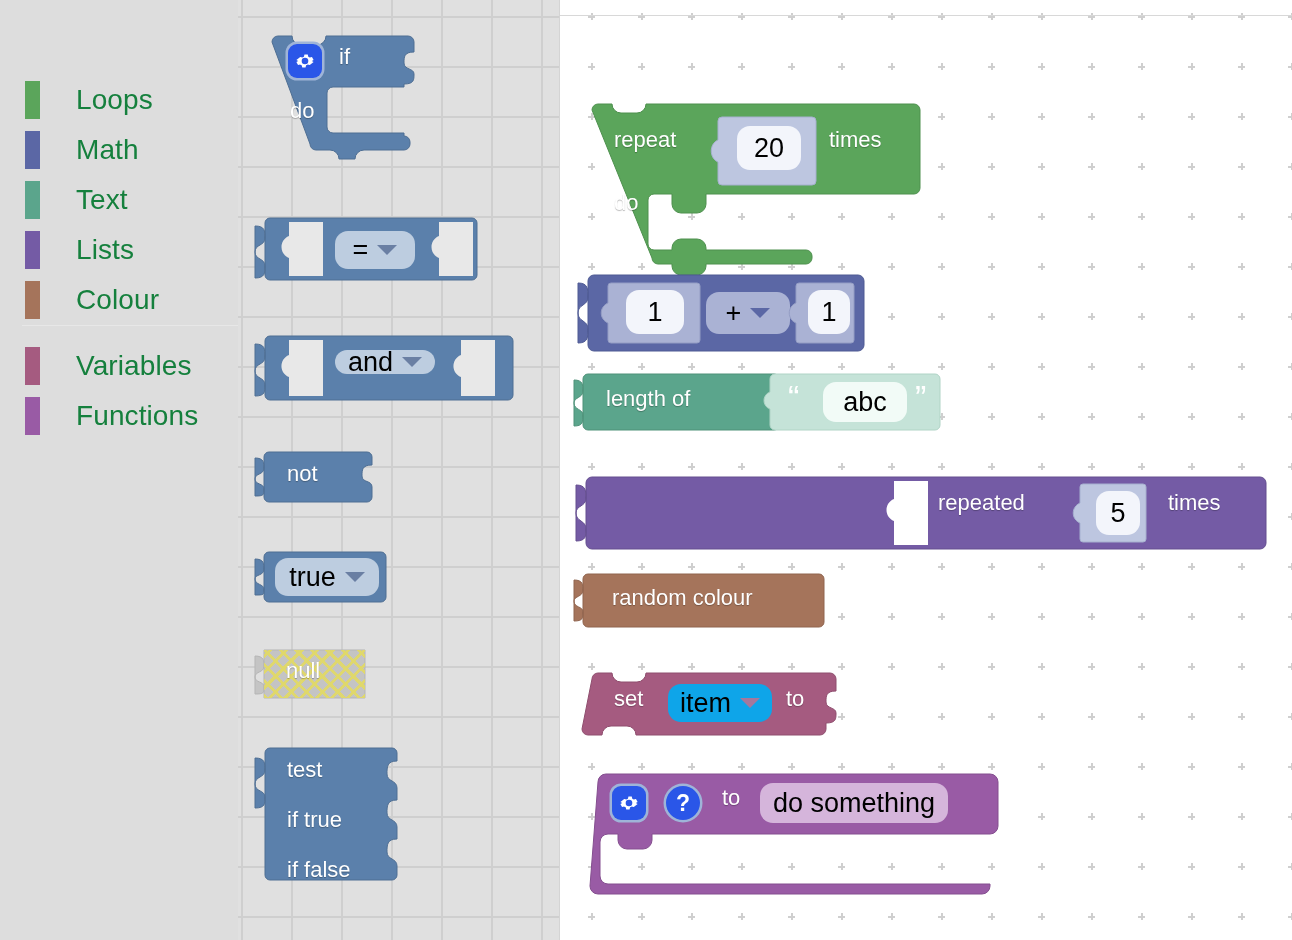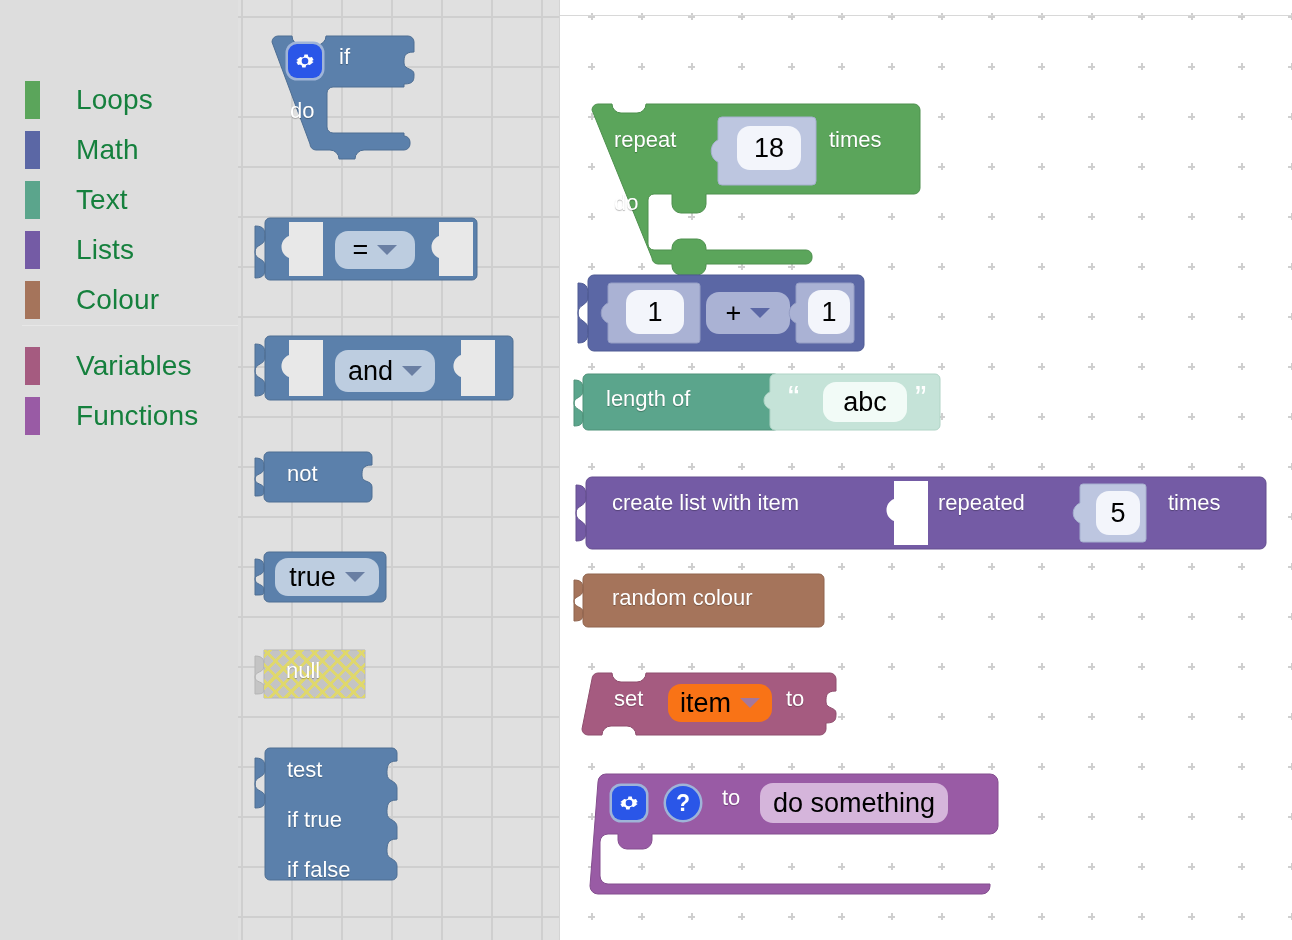--- a/index.html
+++ b/index.html
@@ -142,21 +142,21 @@
     <svg width="340" height="155" viewBox="0 0 340 155">
       <path d="M0,6 a6,6 0 0 1 6,-6 h14 a9,9 0 0 0 9,9 h16 a9,9 0 0 0 9,-9 h268 a6,6 0 0 1 6,6 v78 a6,6 0 0 1 -6,6 h-208 v10
                a9,9 0 0 1 -9,9 h-16 a9,9 0 0 1 -9,-9 v-10 h-18 a6,6 0 0 0 -6,6 v44 a6,6 0 0 0 6,6 h18 v-2
                a9,9 0 0 1 9,-9 h16 a9,9 0 0 1 9,9 v2 h100 a6,6 0 0 1 6,6 v2 a6,6 0 0 1 -6,6 h-100 v2 a9,9 0 0 1 -9,9 h-16 a9,9 0 0 1 -9,-9 v-2 h-14 a6,6 0 0 1 -6,-6 z" fill="#5ba55b" stroke="#4e904e" stroke-width="1"></path>
     </svg>
     <span class="btxt" style="left:22px; top:23px;">repeat</span>
 
     <svg style="position:absolute; left:126px; top:13px;" width="98" height="68" viewBox="0 0 98 68">
       <path d="M0,4 a4,4 0 0 1 4,-4 h90 a4,4 0 0 1 4,4 v60 a4,4 0 0 1 -4,4 h-90 a4,4 0 0 1 -4,-4 v-19 c-9,-4 -9,-18 0,-22 z" fill="#bdc6e0" stroke="#a6b0cf" stroke-width="1"></path>
     </svg>
-    <span class="numfield" style="left:145px; top:22px; width:64px; height:44px;">18</span>
+    <span class="numfield" style="left:145px; top:22px; width:64px; height:44px;">20</span>
     <span class="btxt" style="left:237px; top:23px;">times</span>
     <span class="btxt" style="left:22px; top:86px;">do</span>
   </div>
 
   <div class="blk" style="left:578px; top:275px;">
     <svg width="286" height="76" viewBox="0 0 286 76">
       <path d="M0,8 c10,0 10,6 10,14 c0,9 -10,7 -10,16 c0,9 10,7 10,16 c0,8 0,14 -10,14 v-60 z
                M10,6 a6,6 0 0 1 6,-6 h264 a6,6 0 0 1 6,6 v64 a6,6 0 0 1 -6,6 h-264 a6,6 0 0 1 -6,-6 z" fill="#5b67a5" stroke="#4e5a93" stroke-width="1"></path>
     </svg>
 
@@ -189,21 +189,20 @@
     <span class="btxt" style="left:214px; top:4px; font-size:34px; color:#fff; text-shadow:none;">“</span>
     <span class="numfield" style="left:249px; top:8px; width:84px; height:40px; background:#f2fbf7;">abc</span>
     <span class="btxt" style="left:341px; top:4px; font-size:34px; color:#fff; text-shadow:none;">”</span>
   </div>
 
   <div class="blk" style="left:576px; top:477px;">
     <svg width="690" height="72" viewBox="0 0 690 72">
       <path d="M0,8 c10,0 10,6 10,13 c0,9 -10,7 -10,15 c0,9 10,7 10,16 c0,7 0,12 -10,12 v-56 z
                M10,6 a6,6 0 0 1 6,-6 h668 a6,6 0 0 1 6,6 v60 a6,6 0 0 1 -6,6 h-668 a6,6 0 0 1 -6,-6 z" fill="#745ba5" stroke="#644e8f" stroke-width="1"></path>
     </svg>
-    <span class="btxt" style="left:36px; top:13px;">create list with item</span>
 
     <svg style="position:absolute; left:306px; top:4px;" width="46" height="64" viewBox="0 0 46 64">
       <path d="M46,0 h-34 v18 c-10,4 -10,18 0,22 v24 h34 z" fill="#ffffff"></path>
     </svg>
     <span class="btxt" style="left:362px; top:13px;">repeated</span>
 
     <svg style="position:absolute; left:504px; top:7px;" width="66" height="58" viewBox="0 0 66 58">
       <path d="M0,3 a3,3 0 0 1 3,-3 h60 a3,3 0 0 1 3,3 v52 a3,3 0 0 1 -3,3 h-60 a3,3 0 0 1 -3,-3 v-16 c-9,-4 -9,-16 0,-20 z" fill="#bdc6e0" stroke="#a6b0cf" stroke-width="1"></path>
     </svg>
     <span class="numfield" style="left:520px; top:14px; width:44px; height:44px;">5</span>
@@ -218,21 +217,21 @@
     <span class="btxt" style="left:38px; top:11px;">random colour</span>
   </div>
 
   <div class="blk" style="left:592px; top:673px;">
     <svg width="244" height="56" viewBox="0 0 244 56">
       <path d="M0,6 a6,6 0 0 1 6,-6 h14 a9,9 0 0 0 9,9 h16 a9,9 0 0 0 9,-9 h184 a6,6 0 0 1 6,6 v12
                c-10,0 -10,5 -10,11 c0,7 10,5 10,11 c0,6 0,10 -10,10 v6 a6,6 0 0 1 -6,6 h-184
                a9,9 0 0 0 -9,-9 h-16 a9,9 0 0 0 -9,9 h-14 a6,6 0 0 1 -6,-6 z" fill="#a55b80" stroke="#8f4e6e" stroke-width="1"></path>
     </svg>
     <span class="btxt" style="left:22px; top:13px;">set</span>
-    <span class="field on-mauve" style="left:76px; top:11px; width:104px; height:38px; background:#f97316;">
+    <span class="field on-mauve" style="left:76px; top:11px; width:104px; height:38px; background:#0ea5e9;">
       <span>item</span>
       <i class="caret" style="border-top-color:#a5789c;"></i>
     </span>
     <span class="btxt" style="left:194px; top:13px;">to</span>
   </div>
 
   <div class="blk" style="left:598px; top:774px;">
     <svg width="400" height="118" viewBox="0 0 400 118">
       <path d="M0,8 a8,8 0 0 1 8,-8 h384 a8,8 0 0 1 8,8 v44 a8,8 0 0 1 -8,8 h-338 v6
                a9,9 0 0 1 -9,9 h-16 a9,9 0 0 1 -9,-9 v-6 h-10 a8,8 0 0 0 -8,8 v34 a8,8 0 0 0 8,8 h382 a8,8 0 0 1 0,0 v2
@@ -327,21 +326,21 @@
   </div>
 
   <div class="blk" style="left:255px; top:336px;">
     <svg width="258" height="64" viewBox="0 0 258 64">
       <path d="M0,8 c10,0 10,5 10,13 c0,8 -10,6 -10,14 c0,8 10,6 10,14 c0,7 0,11 -10,11 v-52 z
                M10,5 a5,5 0 0 1 5,-5 h238 a5,5 0 0 1 5,5 v54 a5,5 0 0 1 -5,5 h-238 a5,5 0 0 1 -5,-5 z" fill="#5b80ab" stroke="#4e6e93" stroke-width="1"></path>
     </svg>
     <svg style="position:absolute; left:22px; top:4px;" width="46" height="56" viewBox="0 0 46 56">
       <path d="M46,0 h-34 v15 c-10,4 -10,18 0,22 v19 h34 z" fill="#e8e8e8"></path>
     </svg>
-    <span class="field" style="left:80px; top:14px; width:100px; height:42px; background:#bdcde0;">
+    <span class="field" style="left:80px; top:14px; width:100px; height:24px; background:#bdcde0;">
       <span>and</span>
       <i class="caret"></i>
     </span>
     <svg style="position:absolute; left:194px; top:4px;" width="46" height="56" viewBox="0 0 46 56">
       <path d="M46,0 h-34 v15 c-10,4 -10,18 0,22 v19 h34 z" fill="#e8e8e8"></path>
     </svg>
   </div>
 
   <div class="blk" style="left:255px; top:452px;">
     <svg width="126" height="50" viewBox="0 0 126 50">

